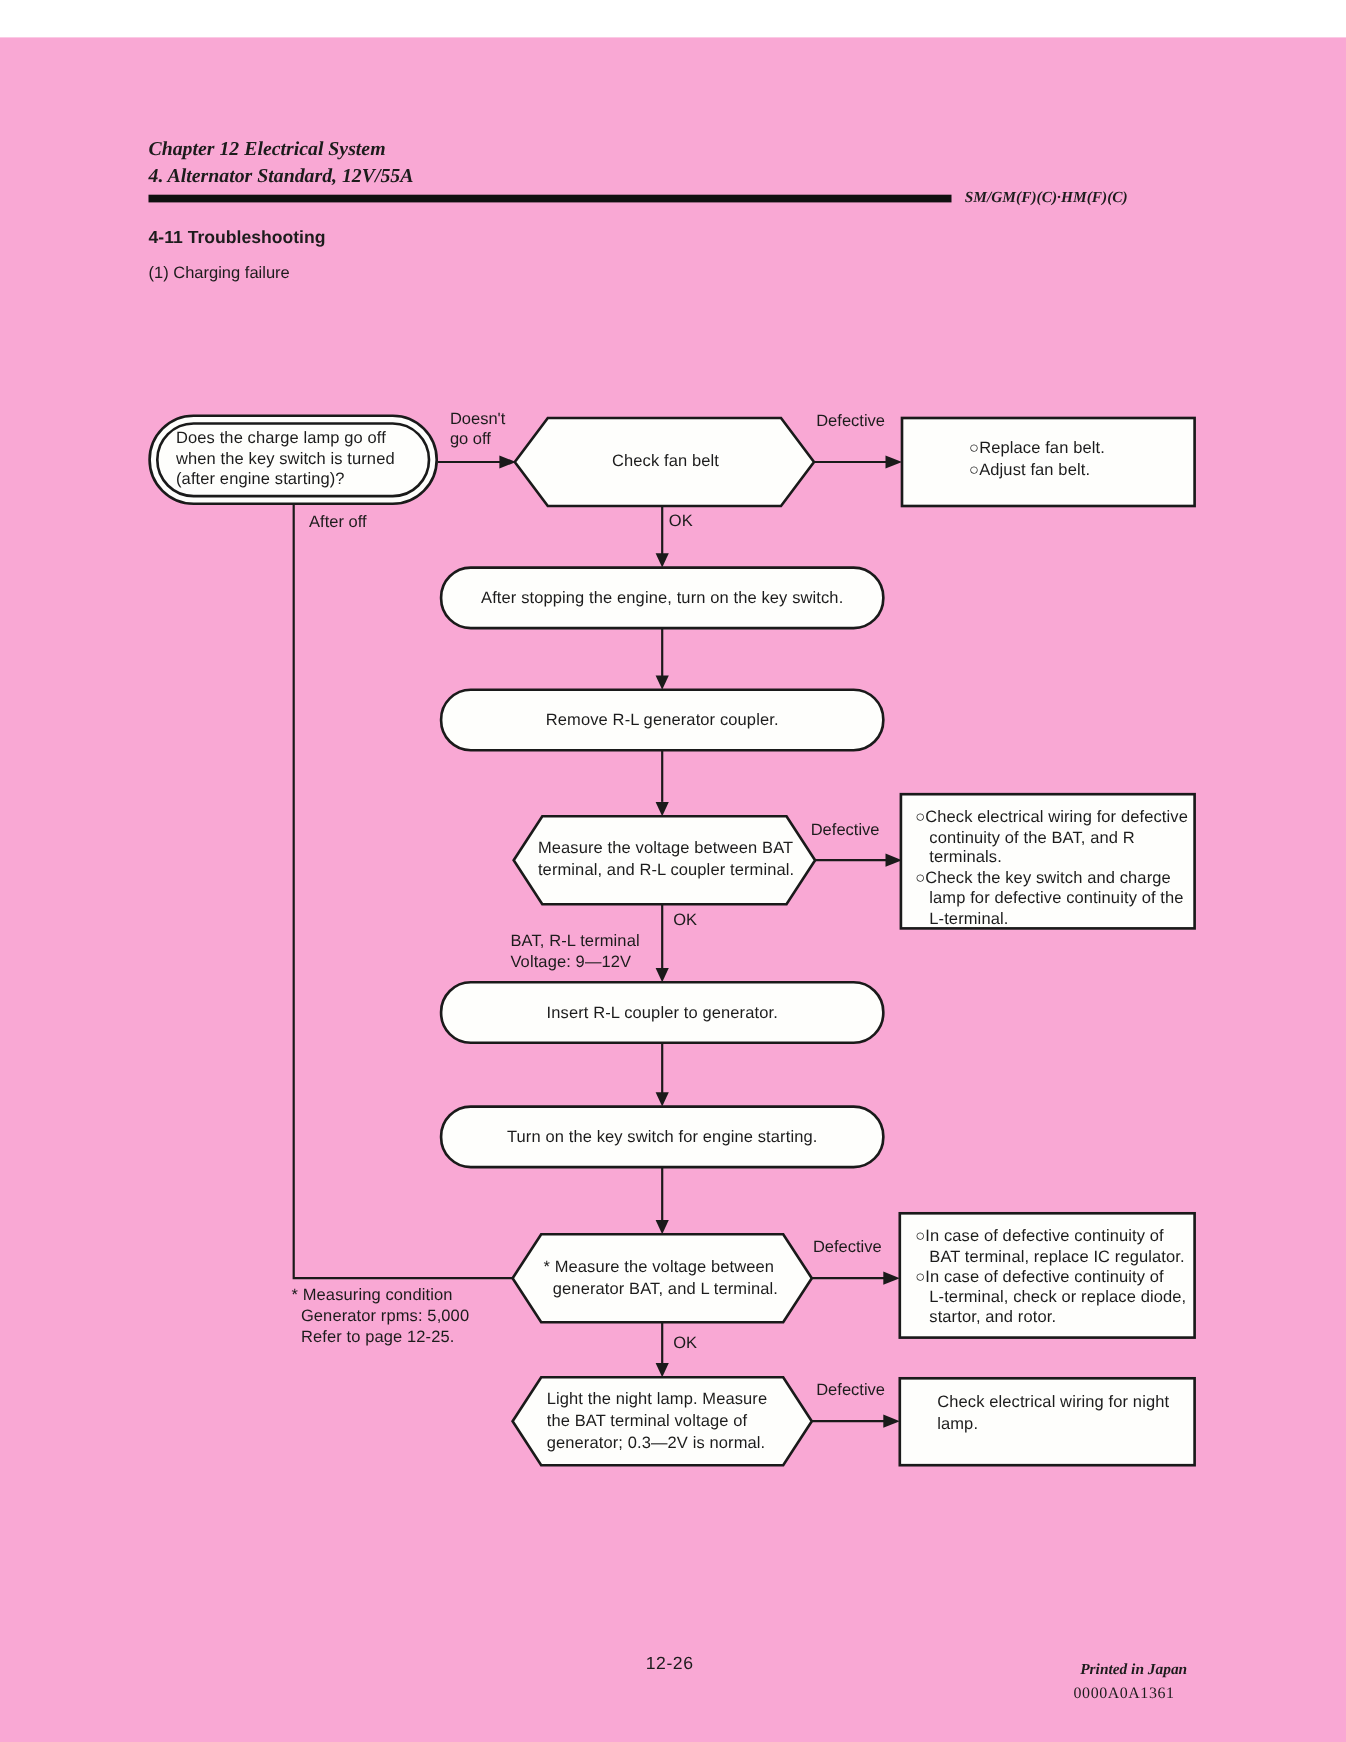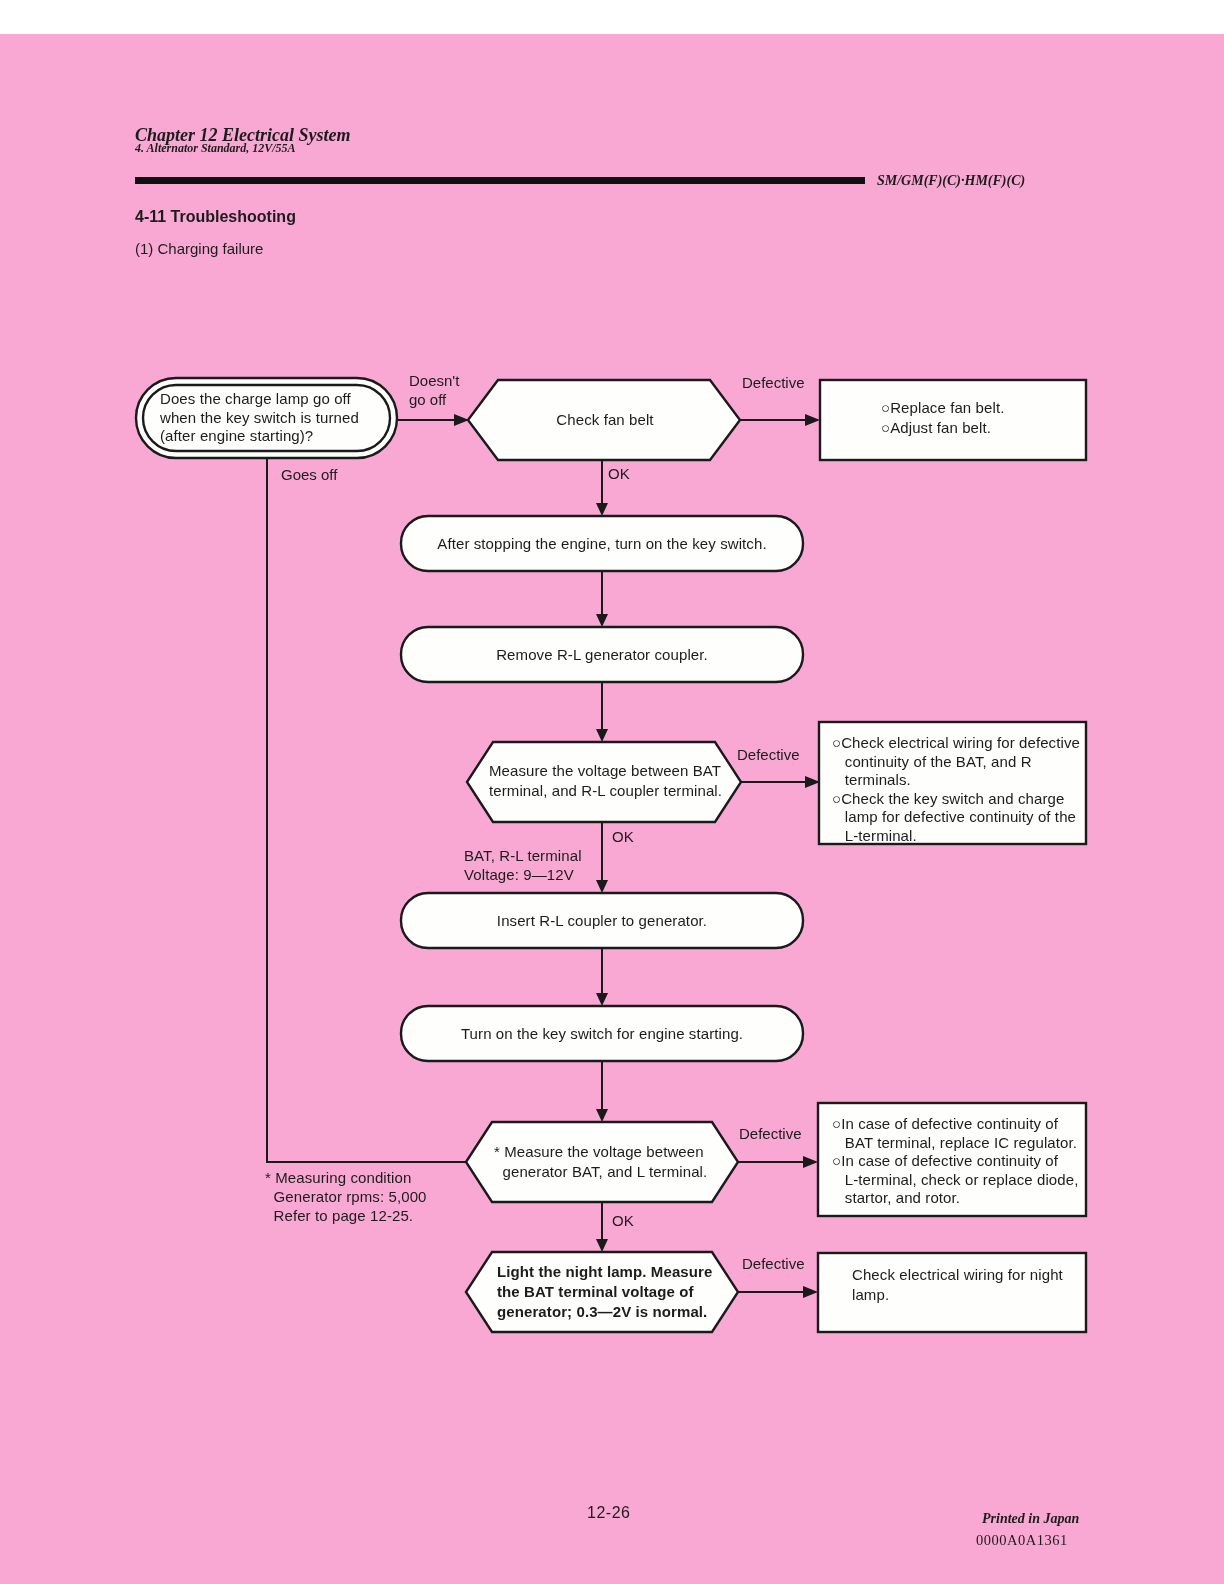--- a/index.html
+++ b/index.html
@@ -15,21 +15,21 @@
   .lh19 { line-height:19px; }
   .center-box {
     display:flex; align-items:center; justify-content:center;
     text-align:left;
   }
   .hdr-serif {
     font-family:"Liberation Serif", serif;
     font-style:italic; font-weight:bold;
   }
   .chapter-line  { left:135px; top:90px;  font-size:18px; line-height:22px; }
-  .section-line  { left:135px; top:103px; font-size:12px; line-height:22px; }
+  .section-line  { left:135px; top:114px; font-size:18px; line-height:22px; }
   .header-rule   { left:135px; top:143px; width:730px; height:7px; background:#101010; }
   .model-code    { left:877px; top:136px; font-size:14px; line-height:22px; }
   .sec-title     { left:135px; top:174px; font-size:16px; font-weight:bold; }
   .sub-title     { left:135px; top:206px; font-size:15px; }
   .flow-label    { font-size:15px; line-height:19px; }
   .footer-page   { left:587px; top:1470px; font-size:16px; letter-spacing:0.5px; }
   .footer-print  { left:982px; top:1477px; font-family:"Liberation Serif", serif; font-style:italic; font-weight:bold; font-size:14px; }
   .footer-code   { left:976px; top:1498px; font-family:"Liberation Serif", serif; font-size:14.5px; letter-spacing:0.5px; }
   .blue-mark     { left:127px; top:1570px; width:142px; height:3px; background:#1d1d8e; }
   svg.flow { position:absolute; left:0; top:0; }
@@ -102,21 +102,21 @@
       <rect x="818" y="1219" width="268" height="79"></rect>
     </g>
   </svg>
 
   <div class="abs ft ws lh18" style="left:160px; top:356px;">Does the charge lamp go off
 when the key switch is turned
 (after engine starting)?</div>
 
   <div class="abs flow-label ws" style="left:409px; top:337px;">Doesn't
 go off</div>
-  <div class="abs flow-label" style="left:281px; top:431px;">Goes off</div>
+  <div class="abs flow-label" style="left:281px; top:431px;">After off</div>
 
   <div class="abs ft center-box" style="left:470px; top:368px; width:270px; height:36px;">Check fan belt</div>
   <div class="abs flow-label" style="left:742px; top:339px;">Defective</div>
   <div class="abs ft ws" style="left:881px; top:364px;">○Replace fan belt.
 ○Adjust fan belt.</div>
   <div class="abs flow-label" style="left:608px; top:430px;">OK</div>
 
   <div class="abs ft center-box" style="left:401px; top:482px; width:402px; height:55px;">After stopping the engine, turn on the key switch.</div>
   <div class="abs ft center-box" style="left:401px; top:593px; width:402px; height:55px;">Remove R-L generator coupler.</div>
 
@@ -142,21 +142,21 @@
   <div class="abs ft ws lh19" style="left:265px; top:1134px;">* Measuring condition
   Generator rpms: 5,000
   Refer to page 12-25.</div>
   <div class="abs ft ws lh18" style="left:832px; top:1081px;">○In case of defective continuity of
    BAT terminal, replace IC regulator.
 ○In case of defective continuity of
    L-terminal, check or replace diode,
    startor, and rotor.</div>
   <div class="abs flow-label" style="left:612px; top:1177px;">OK</div>
 
-  <div class="abs ft ws" style="left:497px; top:1228px;font-weight:bold;">Light the night lamp. Measure
+  <div class="abs ft ws" style="left:497px; top:1228px;">Light the night lamp. Measure
 the BAT terminal voltage of
 generator; 0.3—2V is normal.</div>
   <div class="abs flow-label" style="left:742px; top:1220px;">Defective</div>
   <div class="abs ft ws" style="left:852px; top:1231px;">Check electrical wiring for night
 lamp.</div>
 
   <div class="abs footer-page">12-26</div>
   <div class="abs footer-print">Printed in Japan</div>
   <div class="abs footer-code">0000A0A1361</div>
   <div class="abs blue-mark"></div>

